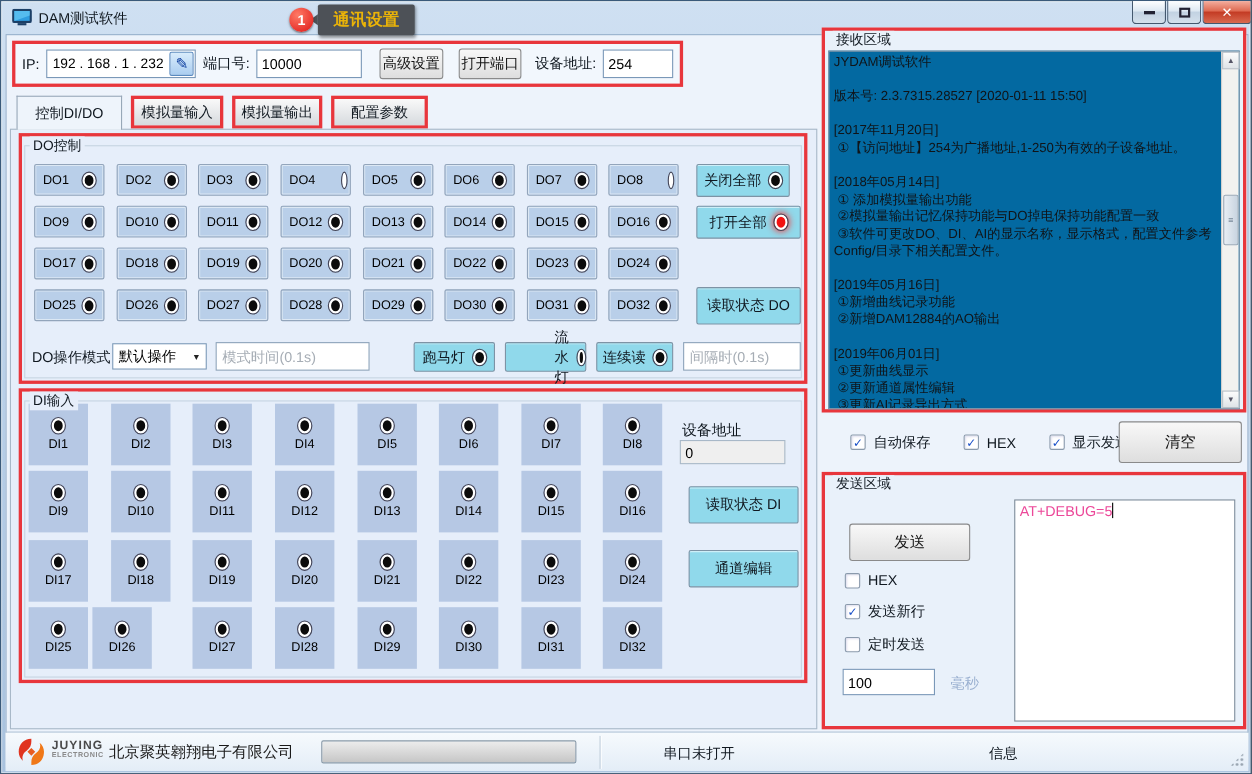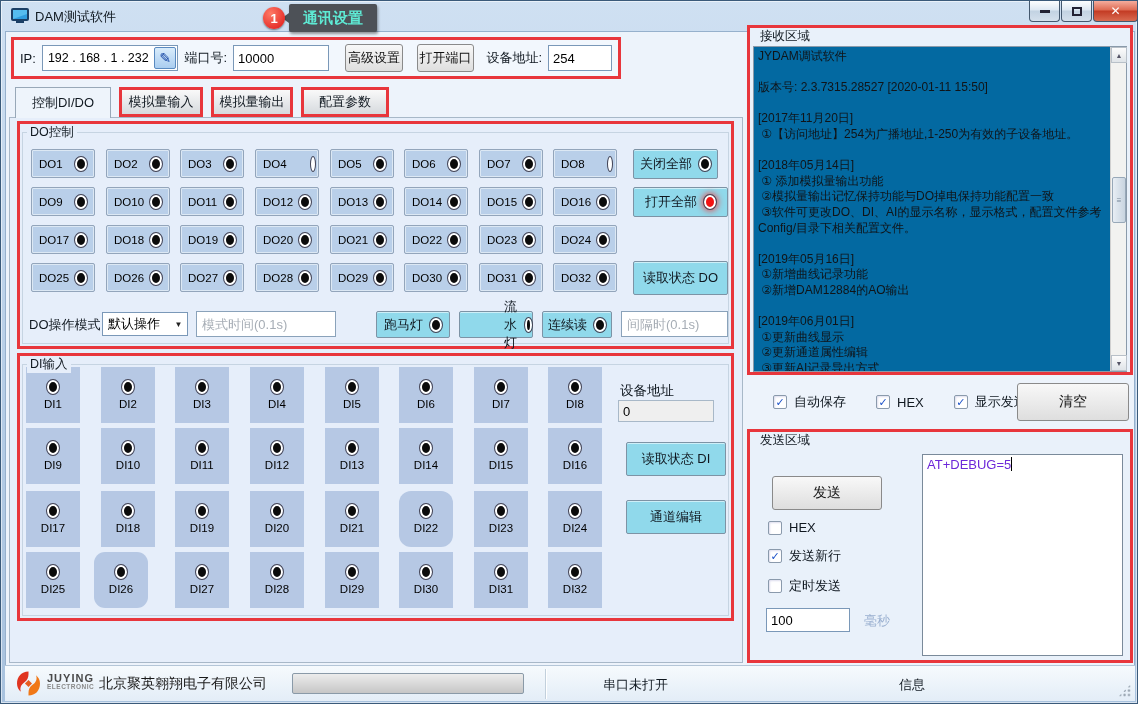--- a/index.html
+++ b/index.html
@@ -11,21 +11,21 @@
           background:#edf3fb;border:1px solid #96b0cc;}
   
   .titlebar{position:absolute;left:0;top:0;width:100%;height:30px;}
   .app-icon{position:absolute;left:10px;top:7px;width:18px;height:16px;}
   .title-text{position:absolute;left:34px;top:7px;font-size:13px;color:#101820;}
   .badge{position:absolute;left:262px;top:6px;width:22px;height:22px;border-radius:50%;
          background:radial-gradient(circle at 35% 30%,#ff7a66,#dd1515);color:#fff;
          font-size:13px;font-weight:bold;display:flex;align-items:center;justify-content:center;
          box-shadow:0 1px 2px rgba(0,0,0,.5);z-index:30;}
   .tooltip{position:absolute;left:288px;top:3px;min-width:88px;height:28px;padding:0 10px;
-         background:#4d5157;color:#5eead4;display:flex;align-items:center;justify-content:center;
+         background:#4d5157;color:#eab308;display:flex;align-items:center;justify-content:center;
          font-size:15px;font-weight:bold;border-radius:2px;z-index:29;
          box-shadow:1px 2px 3px rgba(0,0,0,.4);}
   .tooltip:before{content:"";position:absolute;left:-7px;top:9px;border:5px solid transparent;
          border-right:7px solid #4d5157;border-left:none;}
   .winbtn{position:absolute;top:0;height:21px;display:flex;align-items:center;justify-content:center;
          border:1px solid #44586e;border-top:none;border-radius:0 0 4px 4px;
          background:linear-gradient(#fdfeff,#dde8f2 45%,#c2d2e2 50%,#d4e0ec);color:#223;}
   .winbtn.min{left:1028px;width:31px;}
   .winbtn.max{left:1060px;width:31px;}
   .winbtn.close{left:1092px;width:45px;color:#fff;
@@ -99,21 +99,21 @@
   .cb-row{display:flex;align-items:center;gap:7px;font-size:13px;color:#101820;}
   .cb{width:14px;height:14px;background:#fff;border:1px solid #8a9aac;display:inline-flex;
         align-items:center;justify-content:center;font-size:11px;font-weight:bold;color:#1a50c8;
         border-radius:2px;box-shadow:inset 1px 1px 2px #dde;}
   #recv-opts{position:absolute;left:772px;top:392px;display:flex;gap:30px;}
   #clear-btn{position:absolute;left:1016px;top:382px;width:112px;height:38px;font-size:14px;}
   #send-annot{left:746px;top:428px;width:386px;height:234px;background:#e9f1fa;}
   #send-btn{position:absolute;left:22px;top:44px;width:110px;height:34px;font-size:14px;}
   #send-opts{position:absolute;left:18px;top:88px;display:flex;flex-direction:column;gap:12px;}
   .send-ta{position:absolute;left:172px;top:22px;width:201px;height:202px;background:#fff;
-        border:1px solid #7a8a9a;font-size:13px;padding:2px 4px;color:#6d28d9;
+        border:1px solid #7a8a9a;font-size:13px;padding:2px 4px;color:#ec4899;
         font-family:"DejaVu Sans Mono","Liberation Mono",monospace;}
   .caret{display:inline-block;width:1px;height:14px;background:#000;vertical-align:-2px;}
   .ms-lbl{position:absolute;left:114px;top:180px;font-size:13px;color:#9ab0d0;}
   
   #statusbar{position:absolute;left:4px;top:664px;width:1130px;height:36px;
         background:linear-gradient(#f6fafd,#e3edf7);border-top:1px solid #b4c6d8;}
   .logo-text1{font-size:11px;font-weight:bold;letter-spacing:1px;color:#4a4a4a;line-height:1;}
   .logo-text2{font-size:6.5px;font-weight:bold;color:#8a8a8a;line-height:1;letter-spacing:.5px;}
   .company{position:absolute;left:94px;top:9px;font-size:14px;color:#1a1a1a;}
   .progress{position:absolute;left:287px;top:7px;width:232px;height:21px;border:1px solid #8a9aa8;
@@ -419,37 +419,37 @@
           <span>DI19</span>
         </div>
         <div class="di-tile" style="left: 230px; top: 135px;">
           <span class="led"></span>
           <span>DI20</span>
         </div>
         <div class="di-tile" style="left: 305px; top: 135px;">
           <span class="led"></span>
           <span>DI21</span>
         </div>
-        <div class="di-tile" style="left: 379px; top: 135px; border-radius: 12px;">
+        <div class="di-tile" style="left: 379px; top: 135px;">
           <span class="led"></span>
           <span>DI22</span>
         </div>
         <div class="di-tile" style="left: 454px; top: 135px;">
           <span class="led"></span>
           <span>DI23</span>
         </div>
         <div class="di-tile" style="left: 528px; top: 135px;">
           <span class="led"></span>
           <span>DI24</span>
         </div>
         <div class="di-tile" style="left: 6px; top: 196px;">
           <span class="led"></span>
           <span>DI25</span>
         </div>
-        <div class="di-tile" style="left: 74px; top: 196px; border-radius: 11px;">
+        <div class="di-tile" style="left: 64px; top: 196px;">
           <span class="led"></span>
           <span>DI26</span>
         </div>
         <div class="di-tile" style="left: 155px; top: 196px;">
           <span class="led"></span>
           <span>DI27</span>
         </div>
         <div class="di-tile" style="left: 230px; top: 196px;">
           <span class="led"></span>
           <span>DI28</span>

